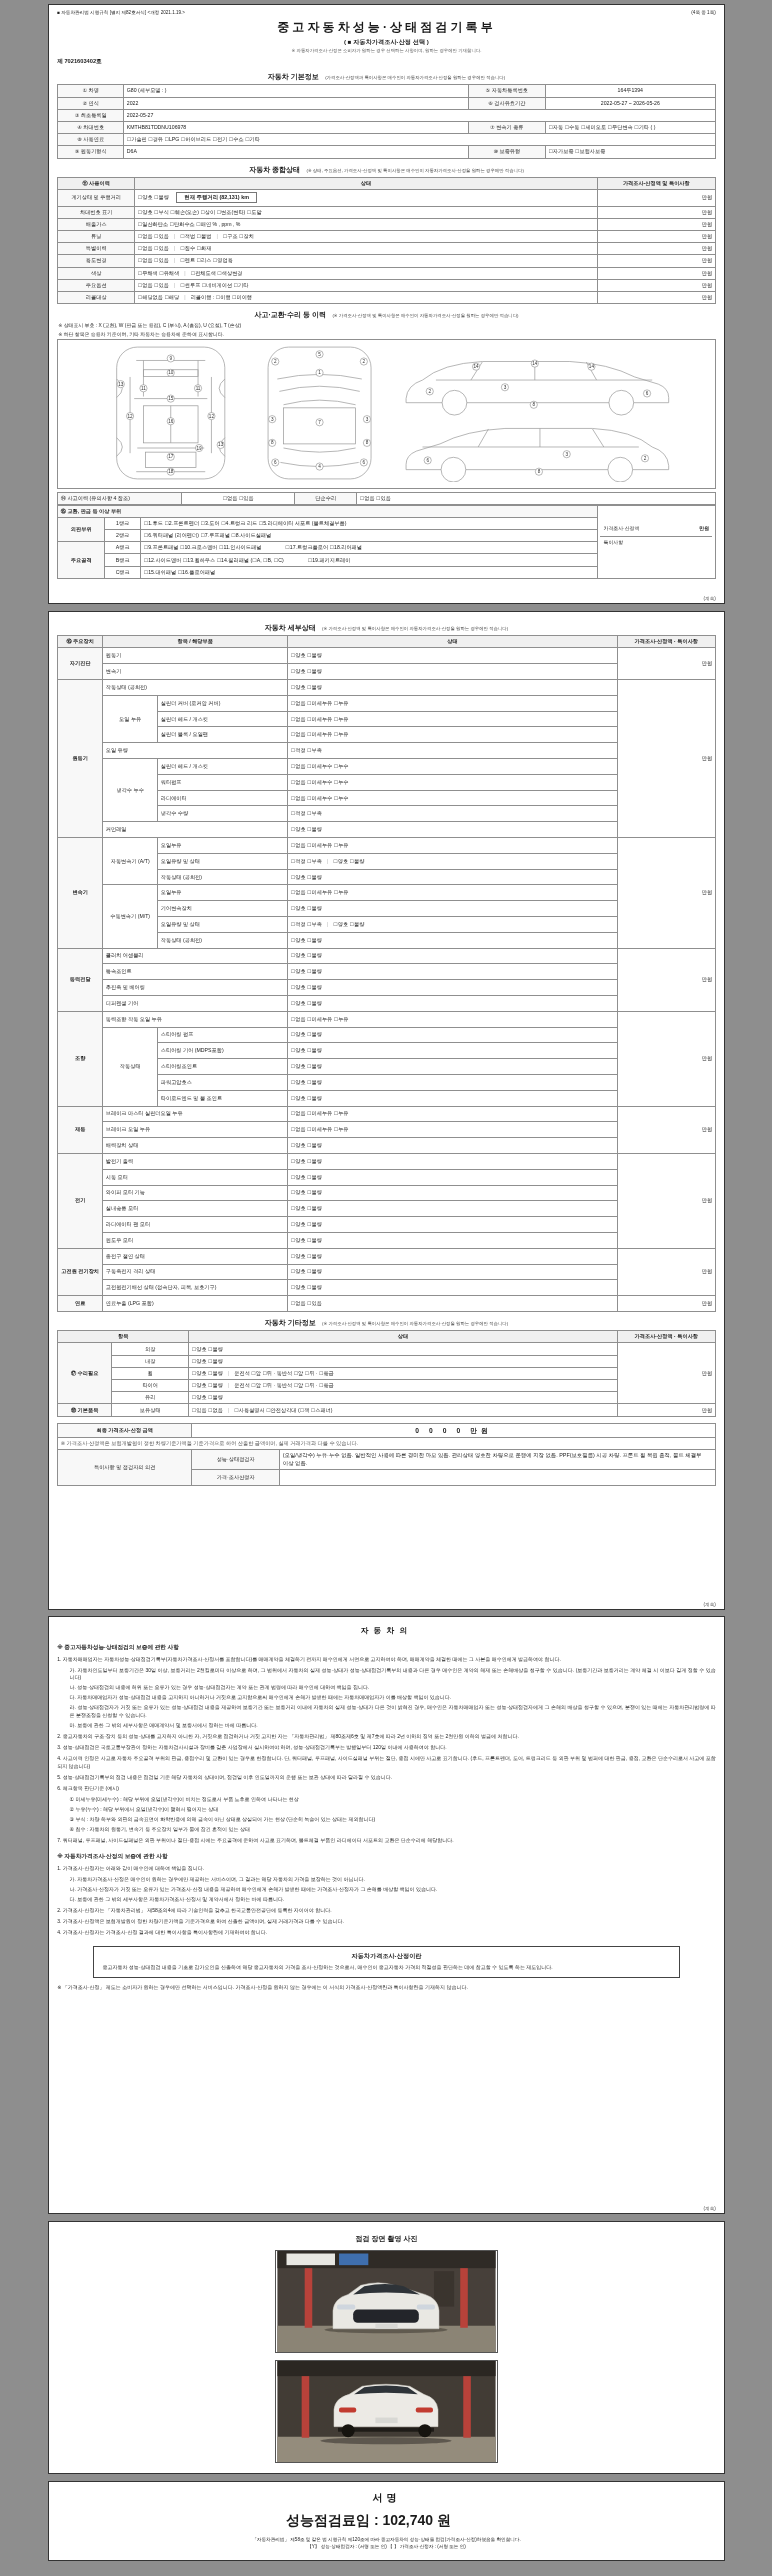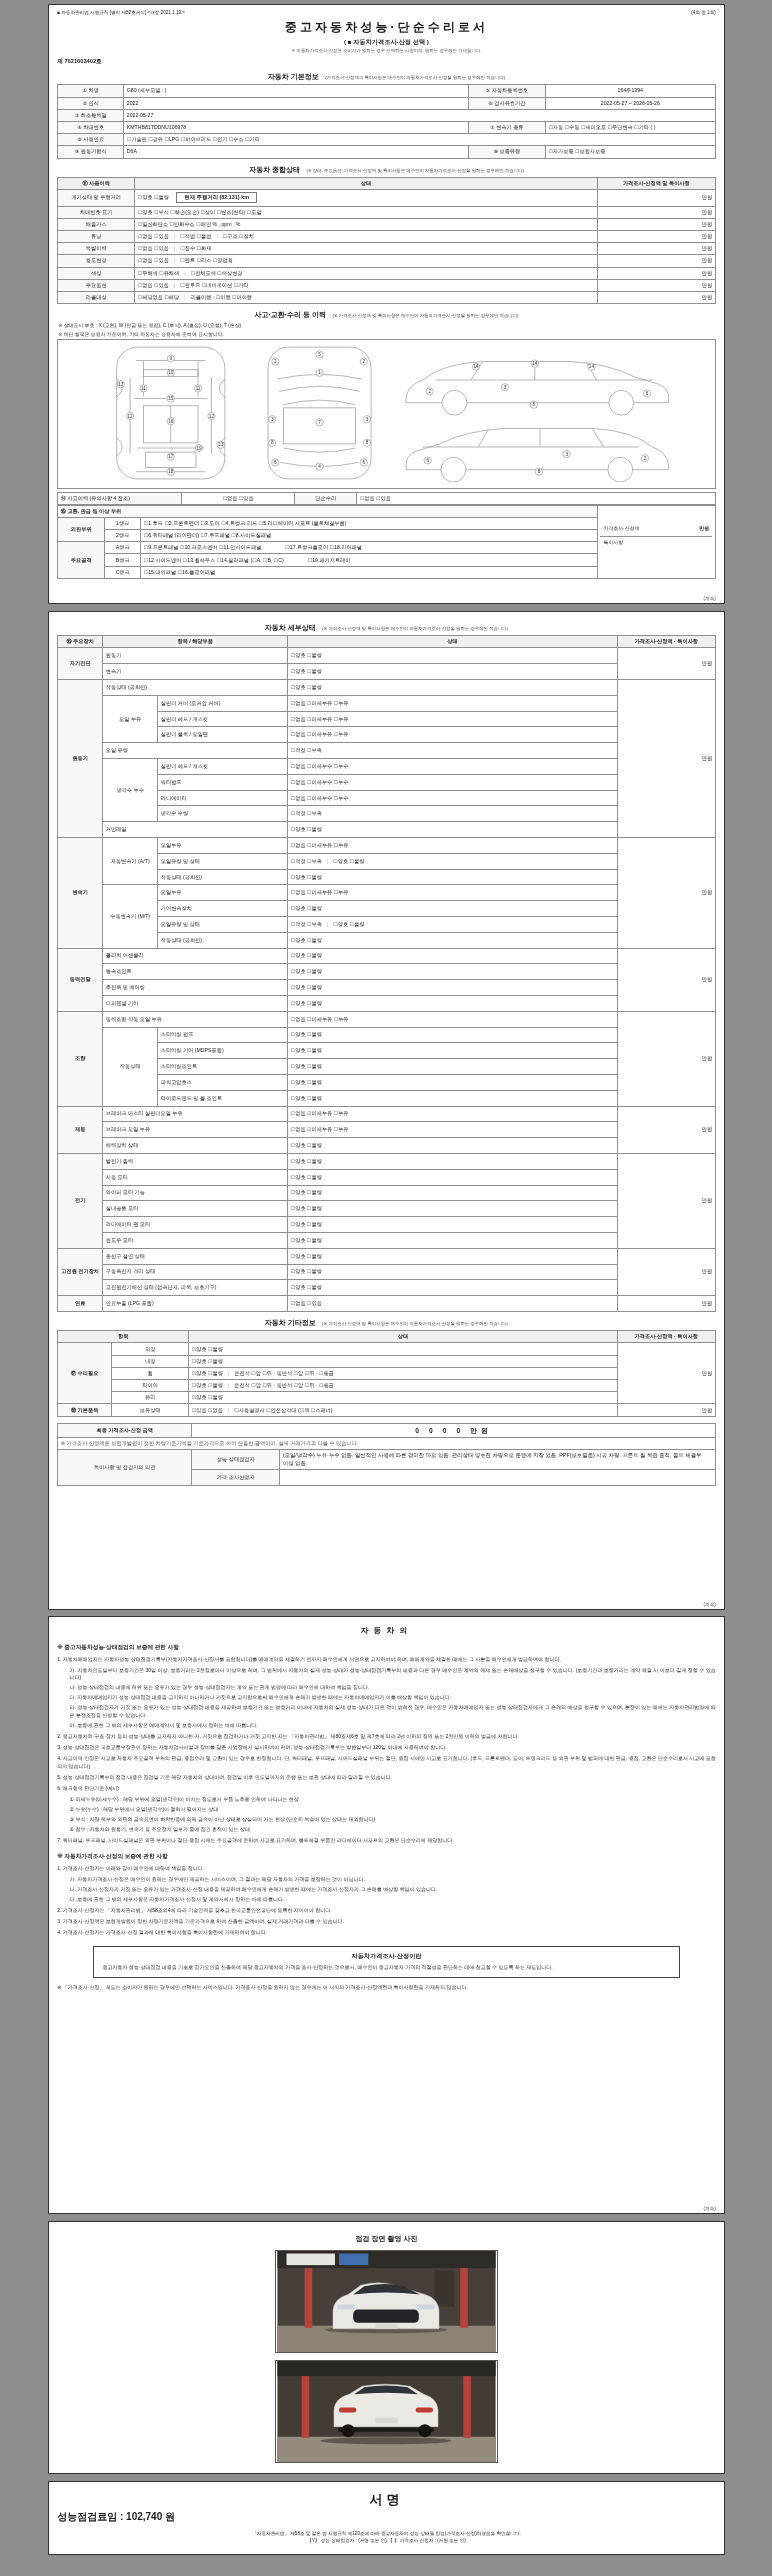--- a/index.html
+++ b/index.html
@@ -36,35 +36,35 @@
 .n-h{font-weight:bold;font-size:5.7px;margin:8.2px 0 3.1px}
 .n-p{font-size:5px;line-height:1.5;margin:3.6px 0;text-align:justify}
 .n-p2{font-size:5px;line-height:1.5;margin:2.6px 0 2.6px 12.4px;text-align:justify}
 .nbox{border:0.8px solid #444;margin:9.3px 36px 6.2px;padding:5.2px 8.2px}
 .nbox-t{text-align:center;font-weight:bold;font-size:6.2px;margin-bottom:3.1px}
 .nbox-x{font-size:5px;line-height:1.5;text-align:justify}
 .notice-title{text-align:center;font-size:7.7px;font-weight:bold;letter-spacing:5.2px;margin:3.1px 0 6.2px}
 .photos{display:flex;flex-direction:column;align-items:center;gap:7.2px;margin-top:6.2px}
 .photo{border:0.5px solid #555;display:block}
 .continued{position:absolute;right:8.2px;bottom:2.1px;font-size:4.6px;color:#444}
-.sign-title{text-align:center;font-size:13px;font-weight:bold;letter-spacing:4.1px;margin-top:4.1px}
-.sign-fee{text-align:left;padding-right:36px;font-size:10px;font-weight:bold;margin-top:1px}
+.sign-title{text-align:center;font-size:10px;font-weight:bold;letter-spacing:4.1px;margin-top:4.1px}
+.sign-fee{text-align:center;padding-right:36px;font-size:14px;font-weight:bold;margin-top:7px}
 .sign-lines{text-align:center;margin-top:7.2px}
 .sign-lines div{font-size:4.6px;color:#222;margin-top:2.1px}
 svg text{font-family:"Liberation Sans",sans-serif}
 </style>
 </head>
 <body>
 
 <div class="pg" style="min-height:600px">
   <div class="form-ref">
     <span>■ 자동차관리법 시행규칙 [별지 제82호서식] &lt;개정 2021.1.19.&gt;</span>
     <span>(4쪽 중 1쪽)</span>
   </div>
-  <div class="doc-title">중고자동차성능·단순수리로서</div>
+  <div class="doc-title">중고자동차성능·상태점검기록부</div>
   <div class="doc-sub">( ■ 자동차가격조사·산정 선택 )</div>
   <div class="doc-subnote">※ 자동차가격조사·산정은 소비자가 원하는 경우 선택하는 사항이며, 원하는 경우에만 기재합니다.</div>
   <div class="doc-no">제 7021603402호</div>
 
   <div class="sec-head">
     <b>자동차 기본정보</b>
     <span>(가격조사·산정액과 특이사항은 매수인이 자동차가격조사·산정을 원하는 경우에만 적습니다)</span>
   </div>
   <table class="tbl">
     <colgroup>

